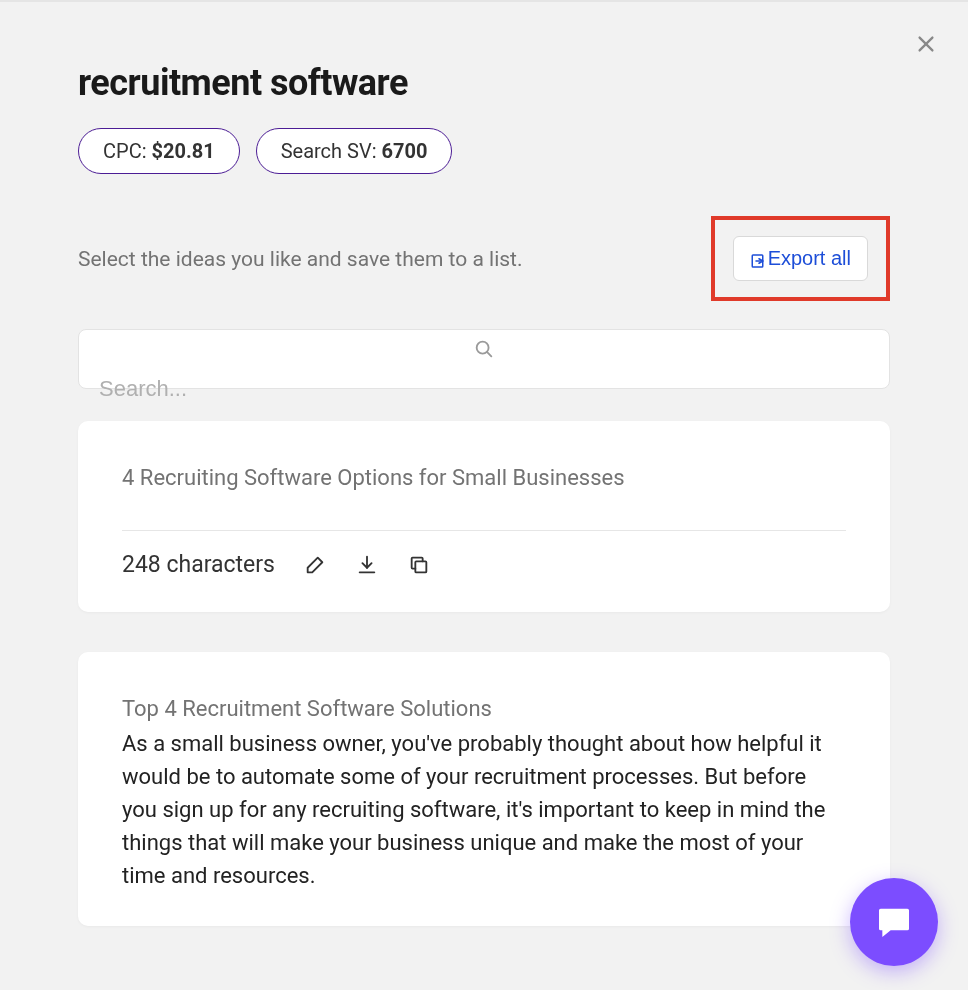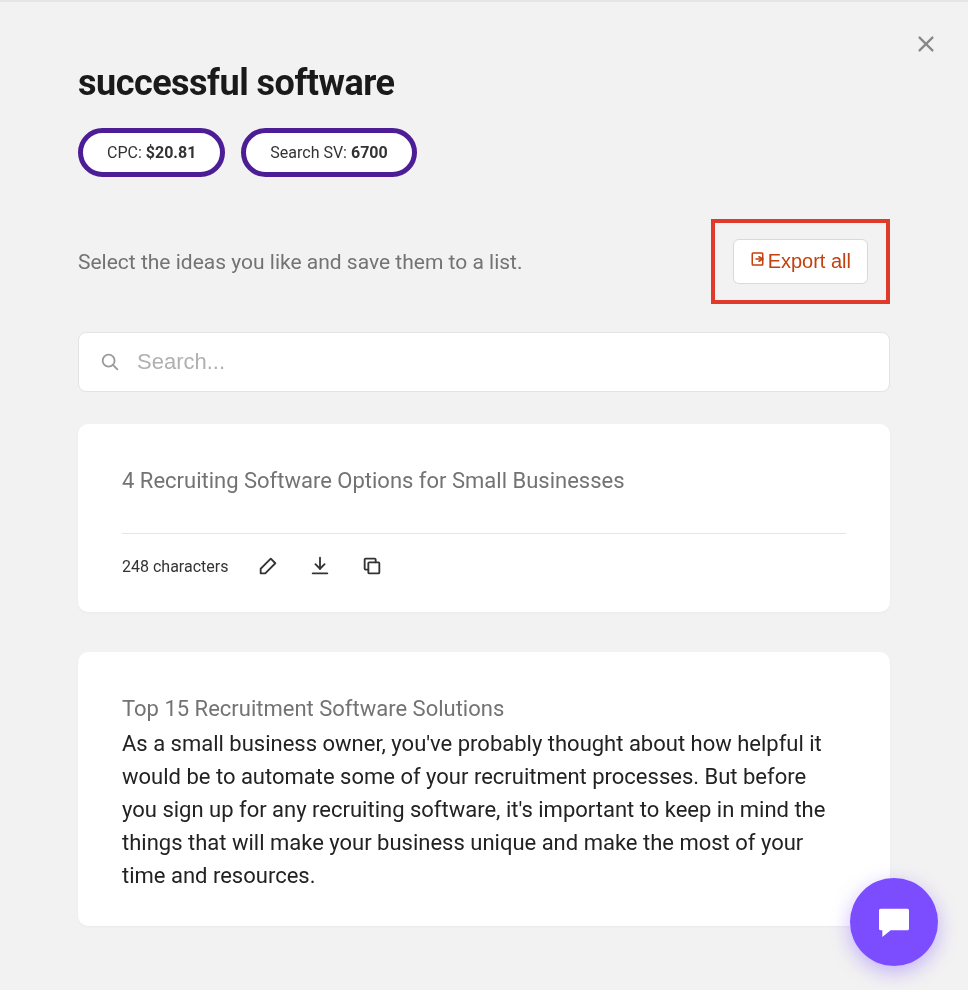--- a/index.html
+++ b/index.html
@@ -35,24 +35,24 @@
   h1.title {
     font-size: 36px;
     font-weight: 700;
     letter-spacing: -0.5px;
     margin-bottom: 24px;
     color: #1a1a1a;
   }
   .pills { display: flex; gap: 16px; margin-bottom: 42px; }
   .pill {
     background: #fff;
-    border: 5px solid #4c1d95;
+    border: 1px solid #4c1d95;
     border-radius: 999px;
     padding: 10px 24px;
-    font-size: 16px;
+    font-size: 20px;
     color: #333;
   }
   .pill .label { font-weight: 400; }
   .pill .value { font-weight: 700; }
   .row-instruction {
     display: flex;
     align-items: center;
     justify-content: space-between;
     margin-bottom: 28px;
     position: relative;
@@ -65,36 +65,37 @@
     position: relative;
     padding: 16px 18px;
     border: 4px solid #e03a2a;
   }
   .export-btn {
     background: #fff;
     border: 1px solid #d9d9d9;
     border-radius: 6px;
     padding: 10px 16px;
     font-size: 20px;
-    color: #c2410c;
-    display: flex;
-    align-items: flex-start;
+    color: #1d4ed8;
+    display: flex;
+    align-items: flex-end;
     cursor: pointer;
   }
   .export-btn svg { width: 18px; height: 18px; }
   .search-box {
     background: #fff;
     border: 1px solid #e3e3e3;
     border-radius: 8px;
     height: 60px;
     display: flex;
     align-items: center;
-    padding: 1px 20px;
+    padding: 8px 20px;
     gap: 16px;
     margin-bottom: 32px;
+    flex-direction: column;
   }
   .search-box svg { width: 22px; height: 22px; color: #9a9a9a; flex-shrink: 0; }
   .search-input {
     border: none;
     outline: none;
     font-size: 22px;
     color: #333;
     width: 100%;
     background: transparent;
   }
@@ -122,21 +123,21 @@
   .card-divider {
     border: none;
     border-top: 1px solid #e6e6e6;
     margin: 36px 0 20px 0;
   }
   .card-footer {
     display: flex;
     align-items: center;
     gap: 28px;
   }
-  .char-count { font-size: 16px; color: #333; }
+  .char-count { font-size: 23px; color: #333; }
   .footer-icons { display: flex; gap: 28px; }
   .footer-icons .ico {
     width: 24px; height: 24px; color: #333; cursor: pointer;
     display:flex; align-items:center; justify-content:center;
   }
   .footer-icons .ico svg { width: 22px; height: 22px; }
   .chat-fab {
     position: fixed;
     right: 30px;
     bottom: 24px;
@@ -159,21 +160,21 @@
 
 <div class="page">
 
   <div class="close-btn">
     <svg viewBox="0 0 24 24" fill="none" stroke="currentColor" stroke-width="2.5" stroke-linecap="round">
         <line x1="5" y1="5" x2="19" y2="19"></line>
         <line x1="19" y1="5" x2="5" y2="19"></line>
       </svg>
   </div>
 
-  <h1 class="title">successful software</h1>
+  <h1 class="title">recruitment software</h1>
 
   <div class="pills">
     <div class="pill">
       <span class="label">CPC: </span><span class="value">$20.81</span>
     </div>
     <div class="pill">
       <span class="label">Search SV: </span><span class="value">6700</span>
     </div>
   </div>
 
@@ -221,21 +222,21 @@
           <svg viewBox="0 0 24 24" fill="none" stroke="currentColor" stroke-width="2" stroke-linecap="round" stroke-linejoin="round">
               <rect x="8" y="8" width="12" height="12" rx="1"></rect>
               <path d="M16 8V5a1 1 0 0 0-1-1H5a1 1 0 0 0-1 1v10a1 1 0 0 0 1 1h3"></path>
             </svg>
         </div>
       </div>
     </div>
   </div>
 
   <div class="card">
-    <div class="card-title">Top 15 Recruitment Software Solutions</div>
+    <div class="card-title">Top 4 Recruitment Software Solutions</div>
     <div class="card-body">As a small business owner, you've probably thought about how helpful it would be to automate some of your recruitment processes. But before you sign up for any recruiting software, it's important to keep in mind the things that will make your business unique and make the most of your time and resources.</div>
 
   </div>
 
 </div>
 
 <div class="chat-fab">
   <svg viewBox="0 0 24 24" fill="currentColor">
       <path d="M4 4h16a1 1 0 0 1 1 1v11a1 1 0 0 1-1 1H10l-5 4v-4H4a1 1 0 0 1-1-1V5a1 1 0 0 1 1-1z"></path>
     </svg>

